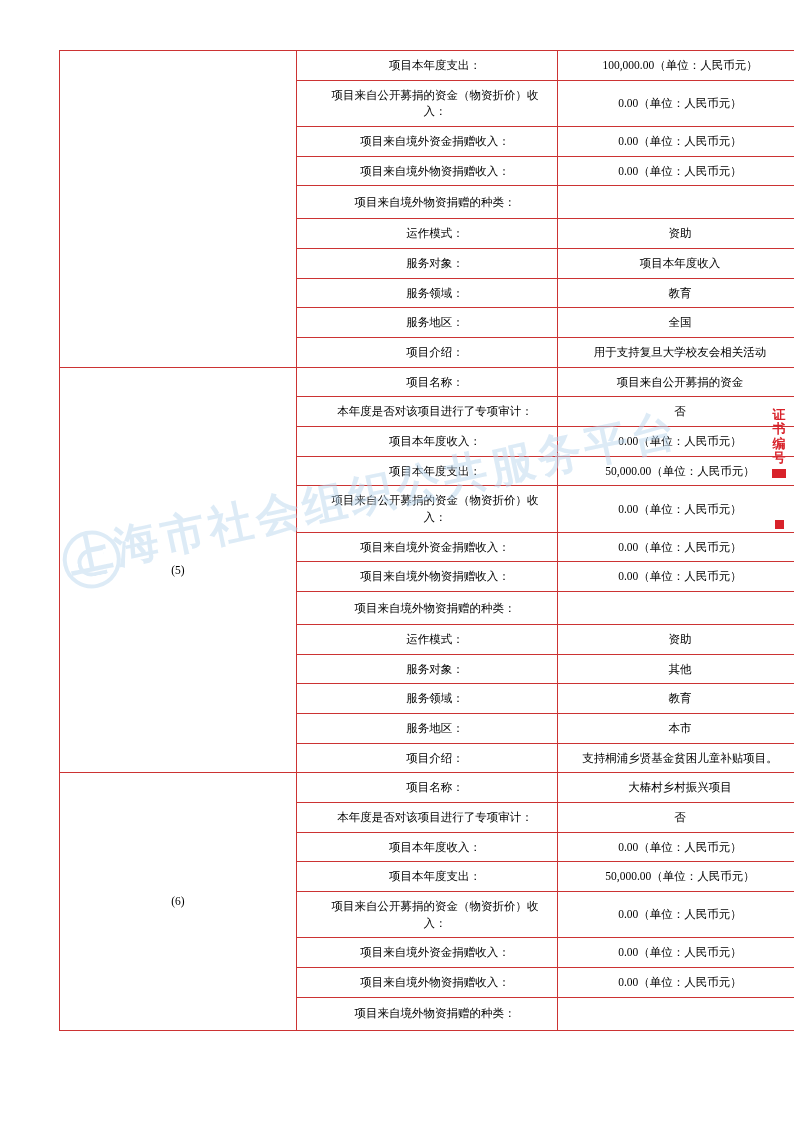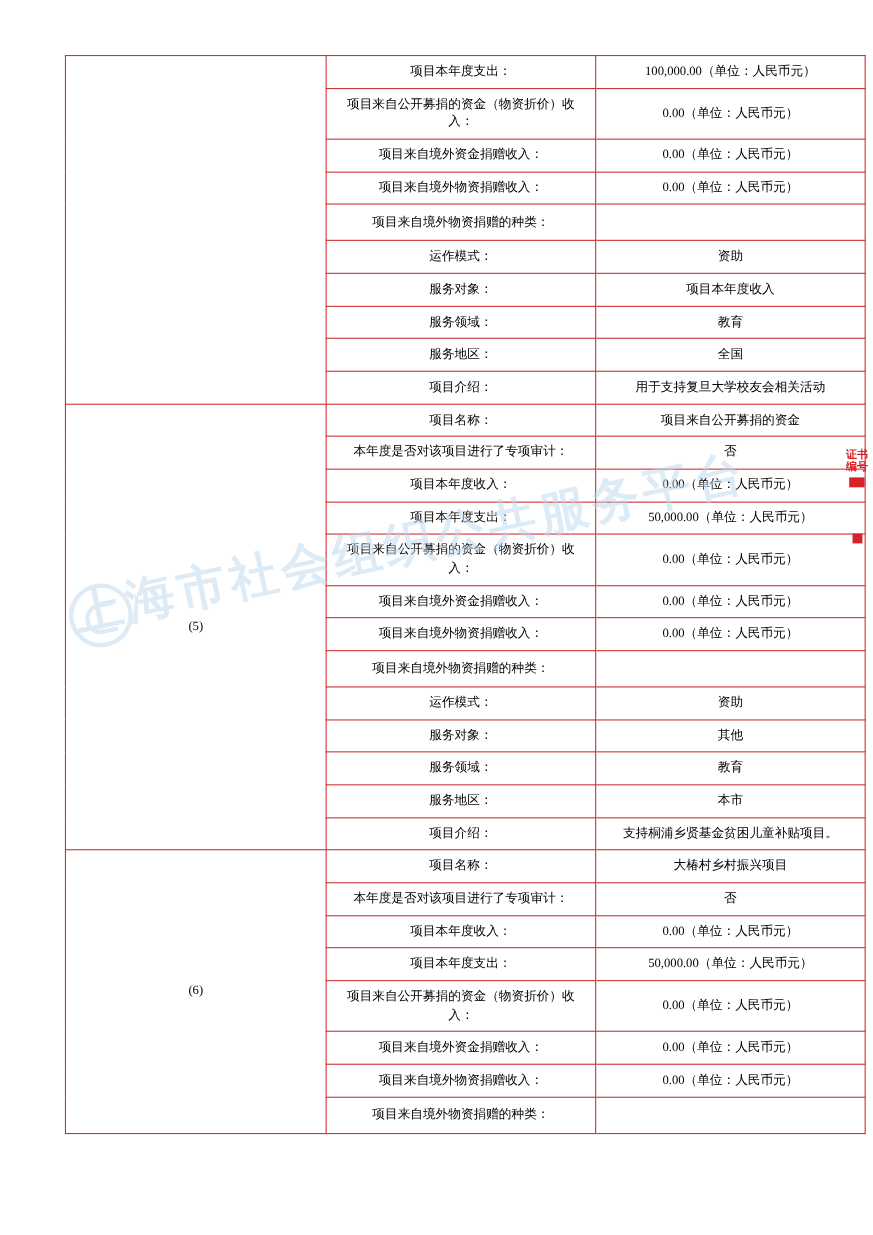--- a/index.html
+++ b/index.html
@@ -41,21 +41,21 @@
   td.col-index {
     width: 224px;
   }
   td.col-label {
     width: 224px;
   }
   td.col-value {
     width: 228px;
   }
   td.label-cell {
-    padding-left: 10px;
+    padding-left: 26px;
     padding-right: 10px;
   }
   td.value-cell {
     padding-left: 8px;
     padding-right: 8px;
   }
   td.empty-value {
     height: 20px;
   }
   
@@ -103,21 +103,21 @@
     position: absolute;
     right: 4px;
     top: 408px;
     width: 22px;
     text-align: center;
     pointer-events: none;
   }
   .wm-side .stamp-glyph {
     display: block;
     font-family: "Liberation Serif", serif;
-    font-size: 10px;
+    font-size: 13px;
     color: #d8222a;
     line-height: 1.1;
     font-weight: bold;
   }
   .wm-side .stamp-bar {
     display: block;
     width: 14px;
     height: 9px;
     margin: 4px auto 0 auto;
     background: #d8222a;

